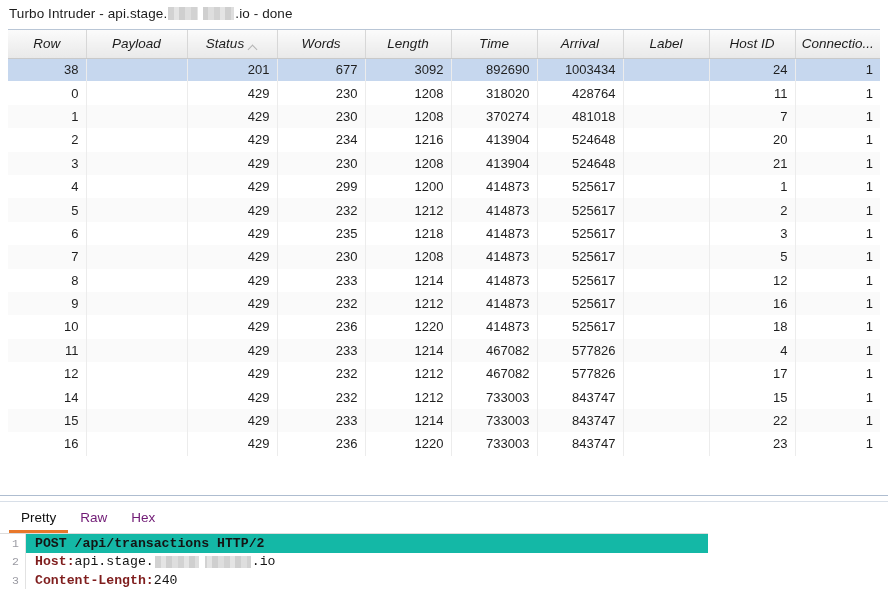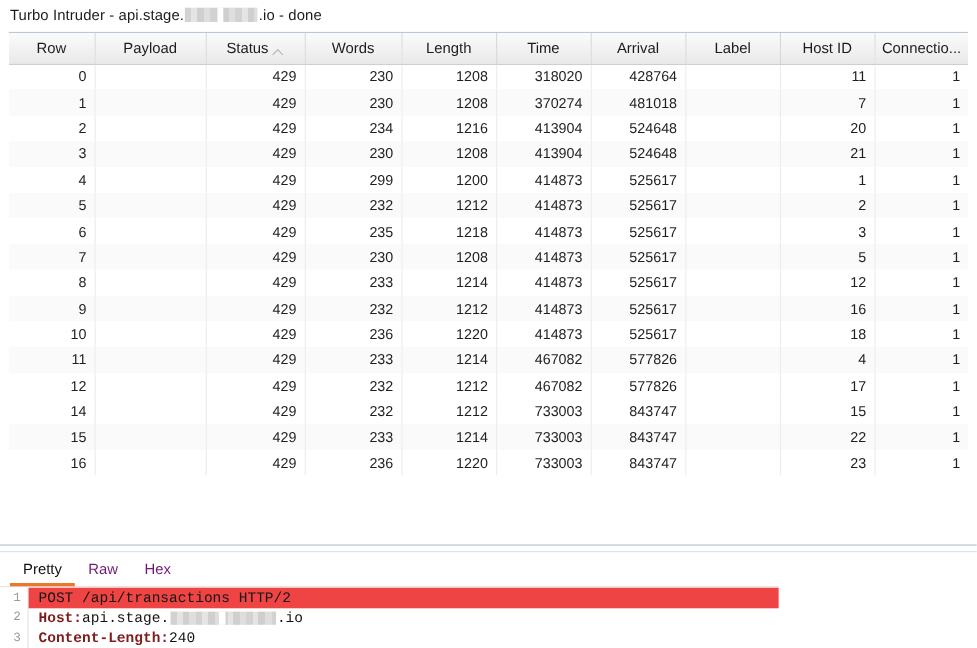--- a/index.html
+++ b/index.html
@@ -95,20 +95,21 @@
     box-sizing: border-box;
     white-space: nowrap;
     overflow: hidden;
   }
   table.results th:last-child { border-right: none; }
   .th-inner {
     display: flex;
     align-items: flex-end;
     justify-content: center;
     gap: 5px;
+    font-style: italic;
   }
   .sort-caret {
     display: inline-block;
     width: 9px; height: 9px;
     position: relative;
     top: 1px;
   }
   .sort-caret::before {
     content: "";
     position: absolute;
@@ -183,21 +184,21 @@
     overflow: hidden;
     background: #ffffff;
   }
   .code-row {
     display: flex;
     height: 18.5px;
     align-items: center;
     font-family: "Liberation Mono", monospace;
     font-size: 13.2px;
   }
-  .code-row.highlight .code-text { background: #ef4444; }
+  .code-row.highlight .code-text { background: #14b8a6; font-weight: bold; }
   .gutter {
     width: 26px;
     min-width: 26px;
     text-align: right;
     padding-right: 6px;
     box-sizing: border-box;
     color: #9a9aa2;
     font-family: "Liberation Mono", monospace;
     font-size: 11.5px;
     border-right: 1px solid #e2e2e2;
@@ -305,20 +306,32 @@
             </div>
           </th>
           <th>
             <div class="th-inner">
               <span>Connectio...</span>
             </div>
           </th>
         </tr>
     </thead>
     <tbody id="results-body">
+        <tr class="row-selected">
+          <td>38</td>
+          <td></td>
+          <td>201</td>
+          <td>677</td>
+          <td>3092</td>
+          <td>892690</td>
+          <td>1003434</td>
+          <td></td>
+          <td>24</td>
+          <td>1</td>
+        </tr>
         <tr class="row-even">
           <td>0</td>
           <td></td>
           <td>429</td>
           <td>230</td>
           <td>1208</td>
           <td>318020</td>
           <td>428764</td>
           <td></td>
           <td>11</td>

